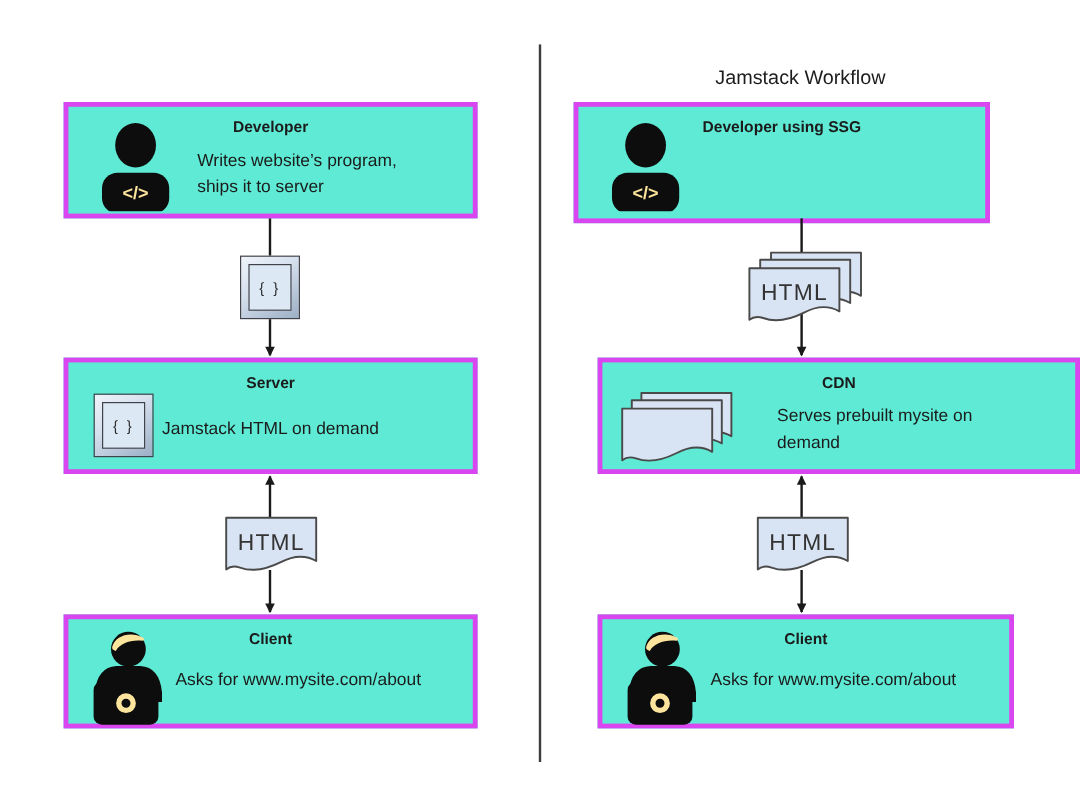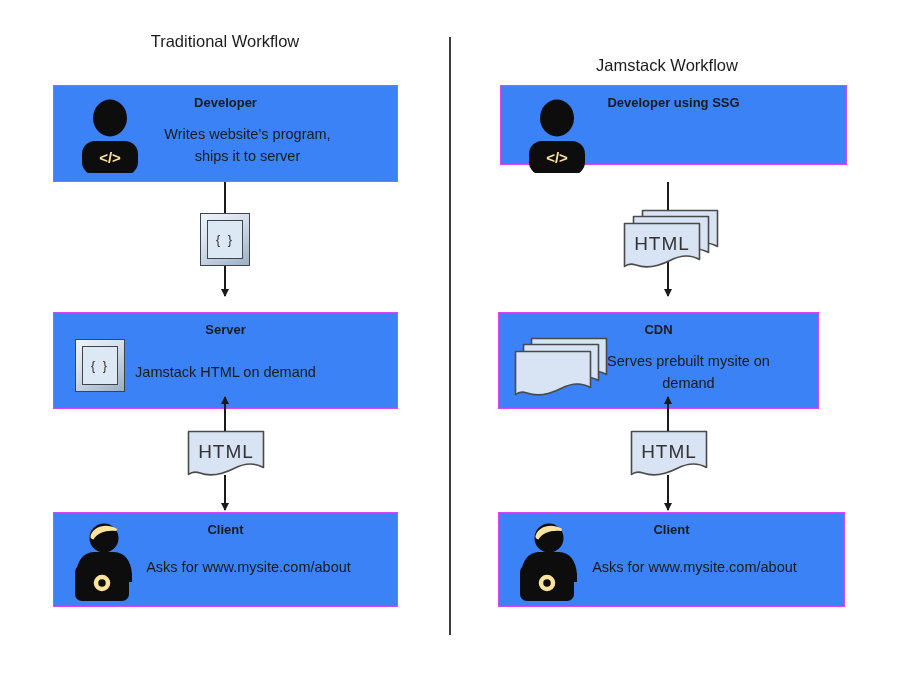--- a/index.html
+++ b/index.html
@@ -7,29 +7,29 @@
     position:relative;width:900px;height:675px;background:#ffffff;
     font-family:"Liberation Sans",sans-serif;color:#1a1a1a;overflow:hidden;
   }
   .col-title{
     position:absolute;top:32px;width:300px;text-align:center;
     font-size:16.5px;color:#1c1c1c;
   }
   .divider{position:absolute;left:448.5px;top:37px;width:2px;height:598px;background:#3c3c3c;}
 
   .box{
-    position:absolute;background:#3b82f6;border:1px solid #d946ef;box-sizing:border-box;
+    position:absolute;background:#5eead4;border:4px solid #d946ef;box-sizing:border-box;
   }
   .box-title{
     position:absolute;top:9px;left:0;right:0;text-align:center;
     font-weight:bold;font-size:13px;color:#1b1b1b;
   }
   .box-body{
     position:absolute;display:flex;align-items:center;justify-content:center;
-    text-align:center;font-size:14.5px;line-height:1.45;white-space:pre-line;color:#1b1b1b;
+    font-size:14.5px;line-height:1.45;white-space:pre-line;color:#1b1b1b;
   }
   .icon-slot{position:absolute;}
 
   
   .cline{position:absolute;width:1.6px;background:#1a1a1a;}
   .cline.head-b::after{
     content:"";position:absolute;left:50%;bottom:-1px;transform:translateX(-50%);
     width:0;height:0;border-left:4.5px solid transparent;border-right:4.5px solid transparent;
     border-top:8px solid #1a1a1a;
   }
@@ -55,21 +55,20 @@
   .doc-stack{position:absolute;}
   .doc-stack svg{position:absolute;}
 
   svg text{font-family:"Liberation Sans",sans-serif;}
 </style>
 </head>
 <body>
 
 <div class="canvas">
 
-  <div class="col-title" style="left:75px;">Traditional Workflow</div>
   <div class="col-title" style="left:517px;margin-top:24px;">Jamstack Workflow</div>
 
   <div class="divider"></div>
 
   <div class="box" style="left:53px;top:85px;width:345px;height:97px;">
     <div class="box-title">Developer</div>
     <div class="icon-slot" style="left:25px;top:13px;">
       <svg width="62" height="74" viewBox="0 0 62 74">
         <ellipse cx="31" cy="19" rx="17" ry="18.5" fill="#0d0d0d"></ellipse>
         <rect x="3" y="42" width="56" height="34" rx="13" fill="#0d0d0d"></rect>
@@ -81,21 +80,21 @@
   </div>
 
   <div class="cline" style="left:224.2px;top:182px;height:31px;"></div>
 
   <div class="keycap" style="left:200px;top:213px;">
     <div class="keycap-inner">{ }</div>
   </div>
 
   <div class="cline head-b" style="left:224.2px;top:266px;height:30px;"></div>
 
-  <div class="box" style="left:53px;top:312px;width:345px;height:97px;">
+  <div class="box" style="left:53px;top:298px;width:345px;height:97px;">
     <div class="box-title">Server</div>
     <div class="keycap" style="left:21px;top:26px;">
       <div class="keycap-inner">{ }</div>
     </div>
     <div class="box-body" style="left:60px;right:60px;top:34px;bottom:10px;">Jamstack HTML on demand</div>
   </div>
 
   <div class="cline head-t" style="left:224.2px;top:397px;height:34px;"></div>
 
   <div class="icon-slot" style="left:187px;top:430px;">
@@ -114,21 +113,21 @@
         <path d="M6 52 Q8 31 24 30 H44 Q60 31 62 52 V60 H6 Z" fill="#0d0d0d"></path>
         <circle cx="34" cy="16" r="14.5" fill="#0d0d0d"></circle>
         <path d="M20.5 14 C23 4.5 36 0.5 46.5 6.5 C47.5 7.5 47 9 45.5 9 C36 8 27 11 23.5 17.5 C21.5 17 20 15.8 20.5 14 Z" fill="#fce49c"></path>
         <rect x="5" y="43" width="54" height="36" rx="7" fill="#0d0d0d"></rect>
         <circle cx="32" cy="61" r="6" fill="none" stroke="#fce49c" stroke-width="4.5"></circle>
       </svg>
     </div>
     <div class="box-body" style="left:86px;right:40px;top:30px;bottom:14px;">Asks for www.mysite.com/about</div>
   </div>
 
-  <div class="box" style="left:500px;top:85px;width:347px;height:80px;">
+  <div class="box" style="left:478px;top:85px;width:347px;height:101px;">
     <div class="box-title">Developer using SSG</div>
     <div class="icon-slot" style="left:25px;top:13px;">
       <svg width="62" height="74" viewBox="0 0 62 74">
         <ellipse cx="31" cy="19" rx="17" ry="18.5" fill="#0d0d0d"></ellipse>
         <rect x="3" y="42" width="56" height="34" rx="13" fill="#0d0d0d"></rect>
         <text x="31" y="64" text-anchor="middle" font-size="15" font-weight="bold" fill="#fce49c">&lt;/&gt;</text>
       </svg>
     </div>
   </div>
 
@@ -140,21 +139,21 @@
     </svg>
     <svg style="left:9px;top:6px;" width="80" height="48" viewBox="0 0 78 48">
       <path d="M1.5 1.5 H76.5 V37.5 C66 31.5 56.5 33.5 47 38.5 C35 44.5 22.5 46.5 13 43 C8.5 41.5 4.5 42 1.5 44.5 Z" fill="#d8e3f3" stroke="#4a4a4a" stroke-width="1.6" stroke-linejoin="round"></path>
     </svg>
     <svg style="left:0;top:13px;" width="80" height="48" viewBox="0 0 78 48">
       <path d="M1.5 1.5 H76.5 V37.5 C66 31.5 56.5 33.5 47 38.5 C35 44.5 22.5 46.5 13 43 C8.5 41.5 4.5 42 1.5 44.5 Z" fill="#d8e3f3" stroke="#4a4a4a" stroke-width="1.6" stroke-linejoin="round"></path>
       <text x="39" y="28" text-anchor="middle" font-size="19" letter-spacing="1" fill="#333333">HTML</text>
     </svg>
   </div>
 
-  <div class="box" style="left:498px;top:312px;width:321px;height:97px;">
+  <div class="box" style="left:498px;top:298px;width:402px;height:97px;">
     <div class="box-title">CDN</div>
     <div class="doc-stack" style="left:14px;top:24px;width:96px;height:62px;">
       <svg style="left:16px;top:0;" width="80" height="48" viewBox="0 0 78 48">
         <path d="M1.5 1.5 H76.5 V37.5 C66 31.5 56.5 33.5 47 38.5 C35 44.5 22.5 46.5 13 43 C8.5 41.5 4.5 42 1.5 44.5 Z" fill="#d8e3f3" stroke="#4a4a4a" stroke-width="1.6" stroke-linejoin="round"></path>
       </svg>
       <svg style="left:8px;top:6px;" width="80" height="48" viewBox="0 0 78 48">
         <path d="M1.5 1.5 H76.5 V37.5 C66 31.5 56.5 33.5 47 38.5 C35 44.5 22.5 46.5 13 43 C8.5 41.5 4.5 42 1.5 44.5 Z" fill="#d8e3f3" stroke="#4a4a4a" stroke-width="1.6" stroke-linejoin="round"></path>
       </svg>
       <svg style="left:0;top:13px;" width="80" height="48" viewBox="0 0 78 48">
         <path d="M1.5 1.5 H76.5 V37.5 C66 31.5 56.5 33.5 47 38.5 C35 44.5 22.5 46.5 13 43 C8.5 41.5 4.5 42 1.5 44.5 Z" fill="#d8e3f3" stroke="#4a4a4a" stroke-width="1.6" stroke-linejoin="round"></path>

